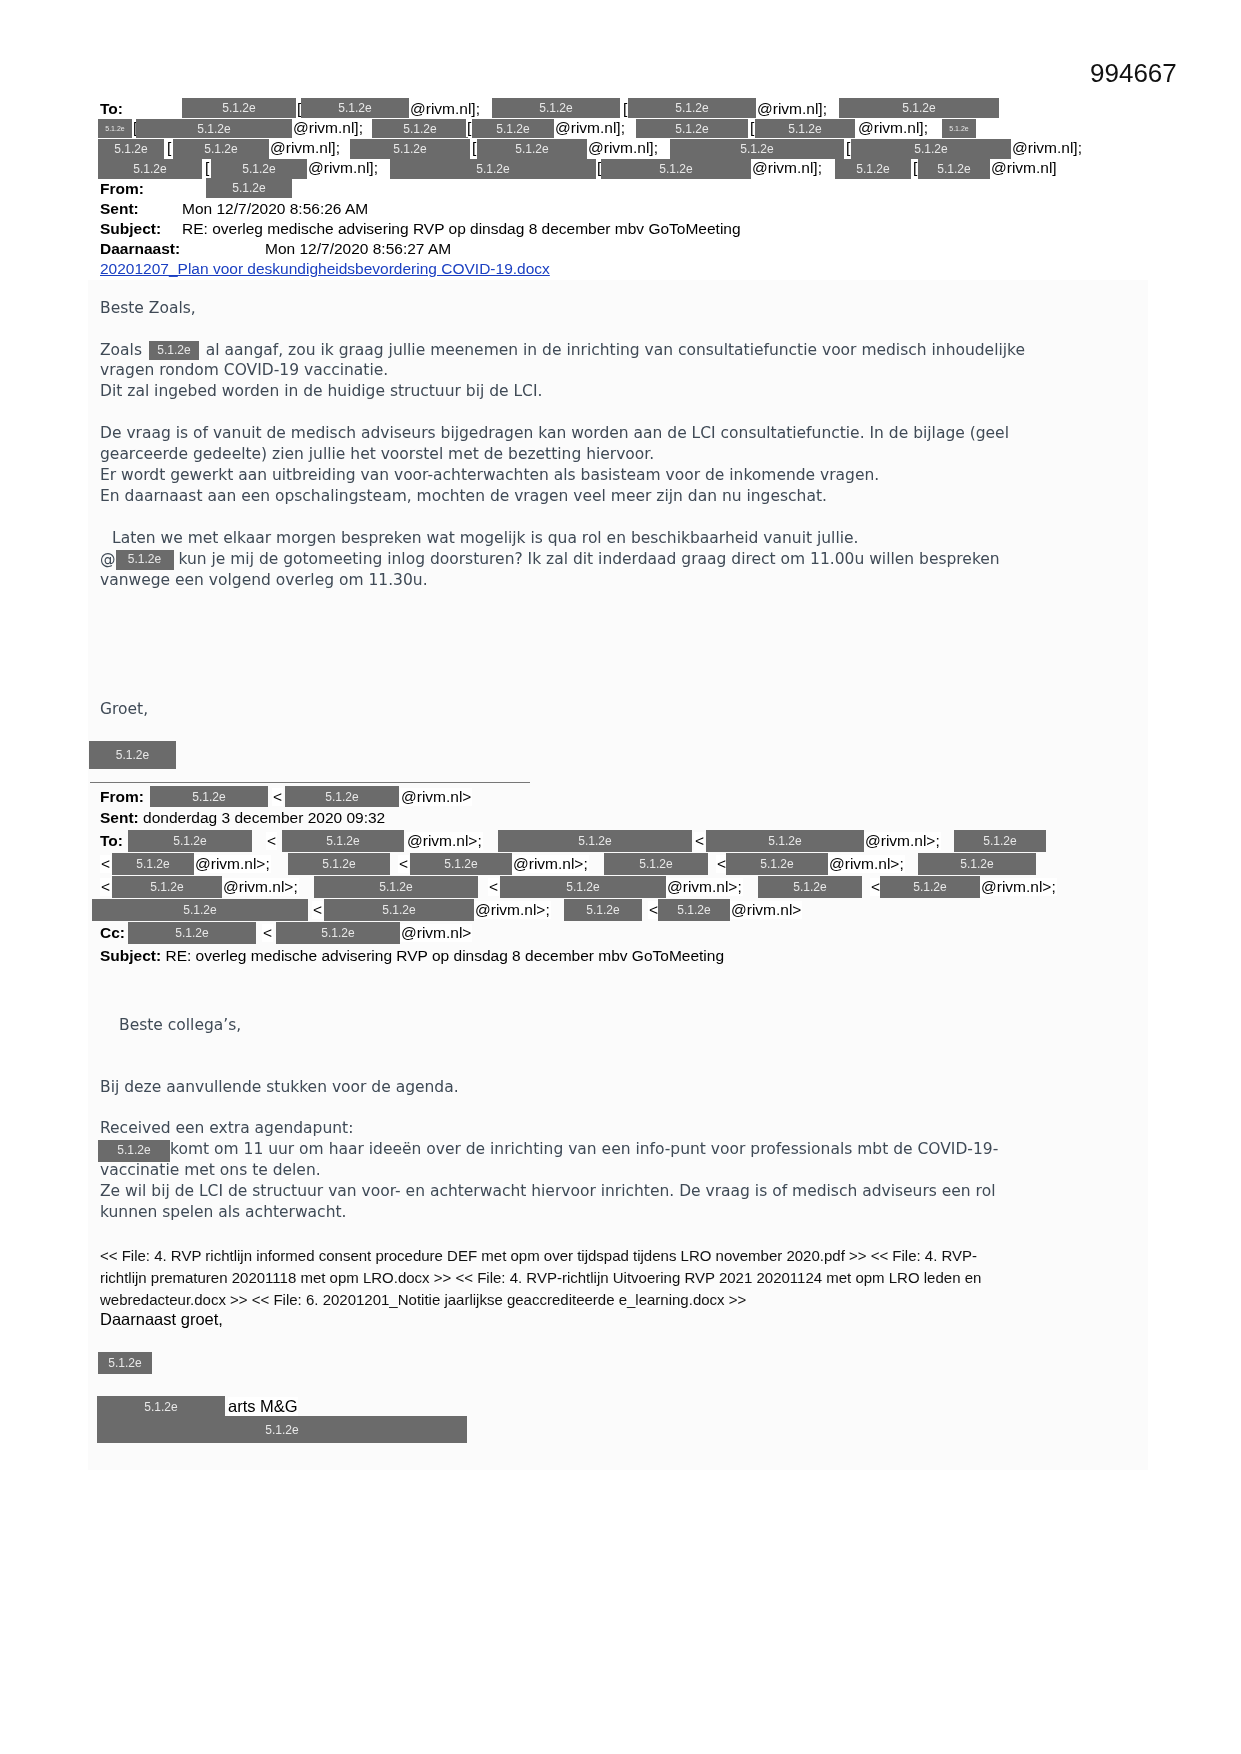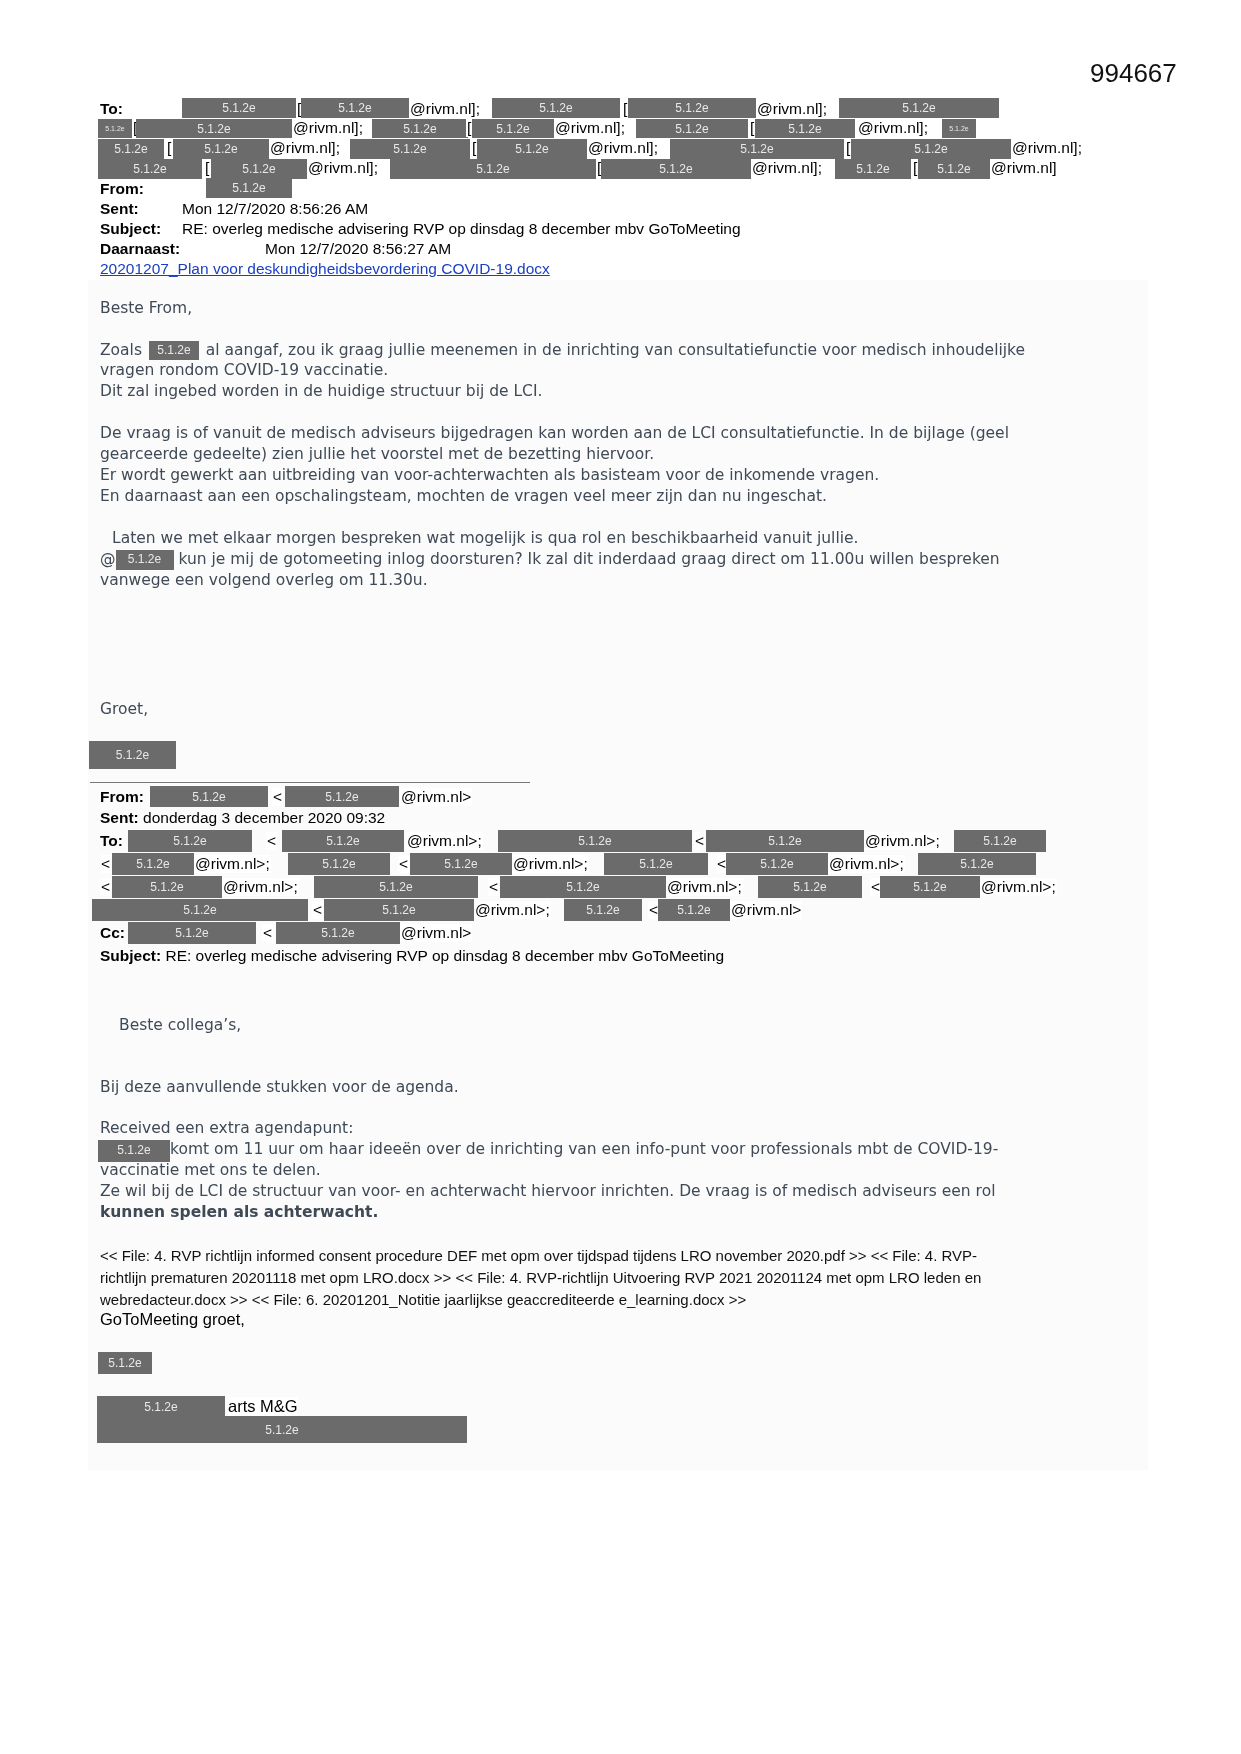--- a/index.html
+++ b/index.html
@@ -112,21 +112,21 @@
 <div class="abs hdr" style="left:182px; top:200px;">Mon 12/7/2020 8:56:26 AM</div>
 
 <div class="abs hdr" style="left:100px; top:220px;"><b>Subject:</b></div>
 <div class="abs hdr" style="left:182px; top:220px;">RE:  overleg medische advisering RVP op dinsdag 8 december mbv GoToMeeting</div>
 
 <div class="abs hdr" style="left:100px; top:240px;"><b>Daarnaast:</b></div>
 <div class="abs hdr" style="left:265px; top:240px;">Mon 12/7/2020 8:56:27 AM</div>
 
 <a class="abs link" style="left:100px; top:260px;">20201207_Plan voor deskundigheidsbevordering COVID-19.docx</a>
 
-<div class="abs verdana" style="left:100px; top:299px;">Beste From,</div>
+<div class="abs verdana" style="left:100px; top:299px;">Beste Zoals,</div>
 
 <div class="abs verdana" style="left:100px; top:341px;">
   <span>Zoals</span>
   <span class="redact" style="position:relative; display:inline-flex; width:50px; height:19px; vertical-align:top; margin:0 2px;">5.1.2e</span>
   <span>al aangaf, zou ik graag jullie meenemen in de inrichting van consultatiefunctie voor medisch inhoudelijke</span>
 </div>
 <div class="abs verdana" style="left:100px; top:361px;">vragen rondom COVID-19 vaccinatie.</div>
 <div class="abs verdana" style="left:100px; top:382px;">Dit zal ingebed worden in de huidige structuur bij de LCI.</div>
 
 <div class="abs verdana" style="left:100px; top:424px;">De vraag is of vanuit de medisch adviseurs bijgedragen kan worden aan de LCI consultatiefunctie. In de bijlage (geel</div>
@@ -210,24 +210,24 @@
 
 <div class="abs verdana" style="left:100px; top:1016px;margin-left:19px;">Beste collega’s,</div>
 <div class="abs verdana" style="left:100px; top:1078px;">Bij deze aanvullende stukken voor de agenda.</div>
 
 <div class="abs verdana" style="left:100px; top:1119px;">Received een extra agendapunt:</div>
 <div class="abs verdana" style="left:98px; top:1140px;">
   <span class="redact" style="position:relative; display:inline-flex; width:72px; height:22px; vertical-align:top;">5.1.2e</span><span>komt om 11 uur om haar ideeën over de inrichting van een info-punt voor professionals mbt de COVID-19-</span>
 </div>
 <div class="abs verdana" style="left:100px; top:1161px;">vaccinatie met ons te delen.</div>
 <div class="abs verdana" style="left:100px; top:1182px;">Ze wil bij de LCI de structuur van voor- en achterwacht hiervoor inrichten. De vraag is of medisch adviseurs een rol</div>
-<div class="abs verdana" style="left:100px; top:1203px;font-weight:bold;">kunnen spelen als achterwacht.</div>
+<div class="abs verdana" style="left:100px; top:1203px;">kunnen spelen als achterwacht.</div>
 
 <div class="abs files" style="left:100px; top:1245px;"> &lt;&lt; File: 4. RVP richtlijn informed consent procedure DEF met opm over tijdspad tijdens LRO november 2020.pdf &gt;&gt;  &lt;&lt; File: 4. RVP-</div>
 <div class="abs files" style="left:100px; top:1267px;">richtlijn prematuren 20201118 met opm LRO.docx &gt;&gt;  &lt;&lt; File: 4. RVP-richtlijn Uitvoering RVP 2021 20201124 met opm LRO leden en</div>
 <div class="abs files" style="left:100px; top:1289px;">webredacteur.docx &gt;&gt;  &lt;&lt; File: 6. 20201201_Notitie jaarlijkse geaccrediteerde e_learning.docx &gt;&gt;</div>
-<div class="abs calibri" style="left:100px; top:1310px; font-size:16.5px;">GoToMeeting groet,</div>
+<div class="abs calibri" style="left:100px; top:1310px; font-size:16.5px;">Daarnaast groet,</div>
 
 <div class="redact" style="left:98px; top:1352px; width:54px; height:22px;">5.1.2e</div>
 
 <div class="redact" style="left:97px; top:1396px; width:128px; height:21px;">5.1.2e</div>
 <div class="abs calibri" style="left:228px; top:1397px; font-size:16.5px; background:#fff;">arts M&amp;G</div>
 <div class="redact" style="left:97px; top:1416px; width:370px; height:27px;">5.1.2e</div>
 
 </body></html>

